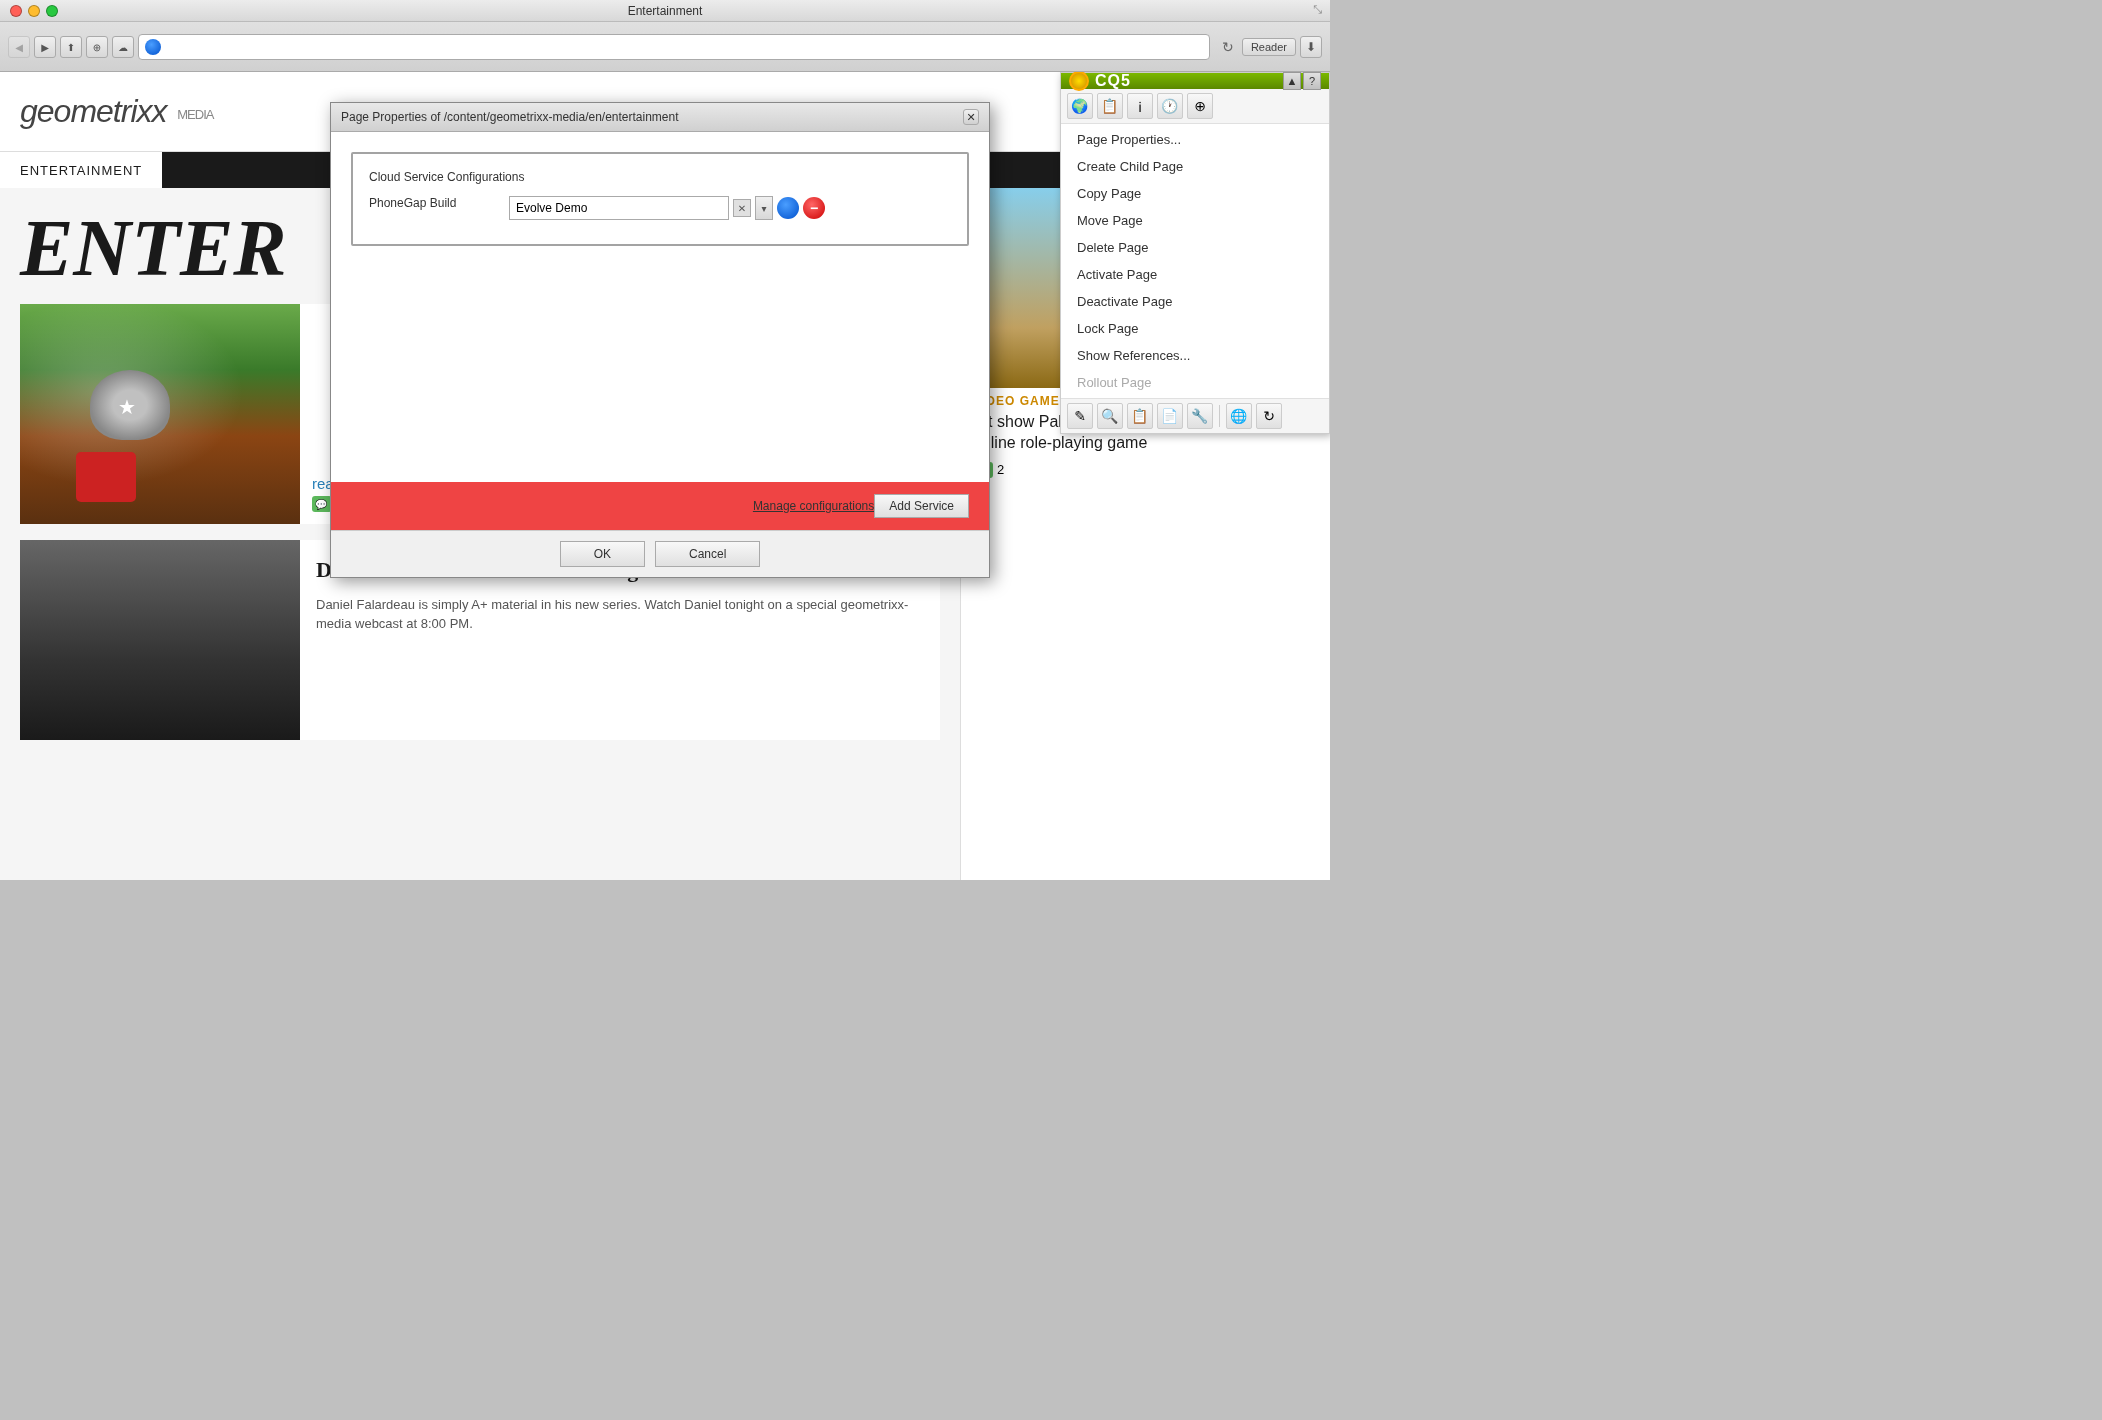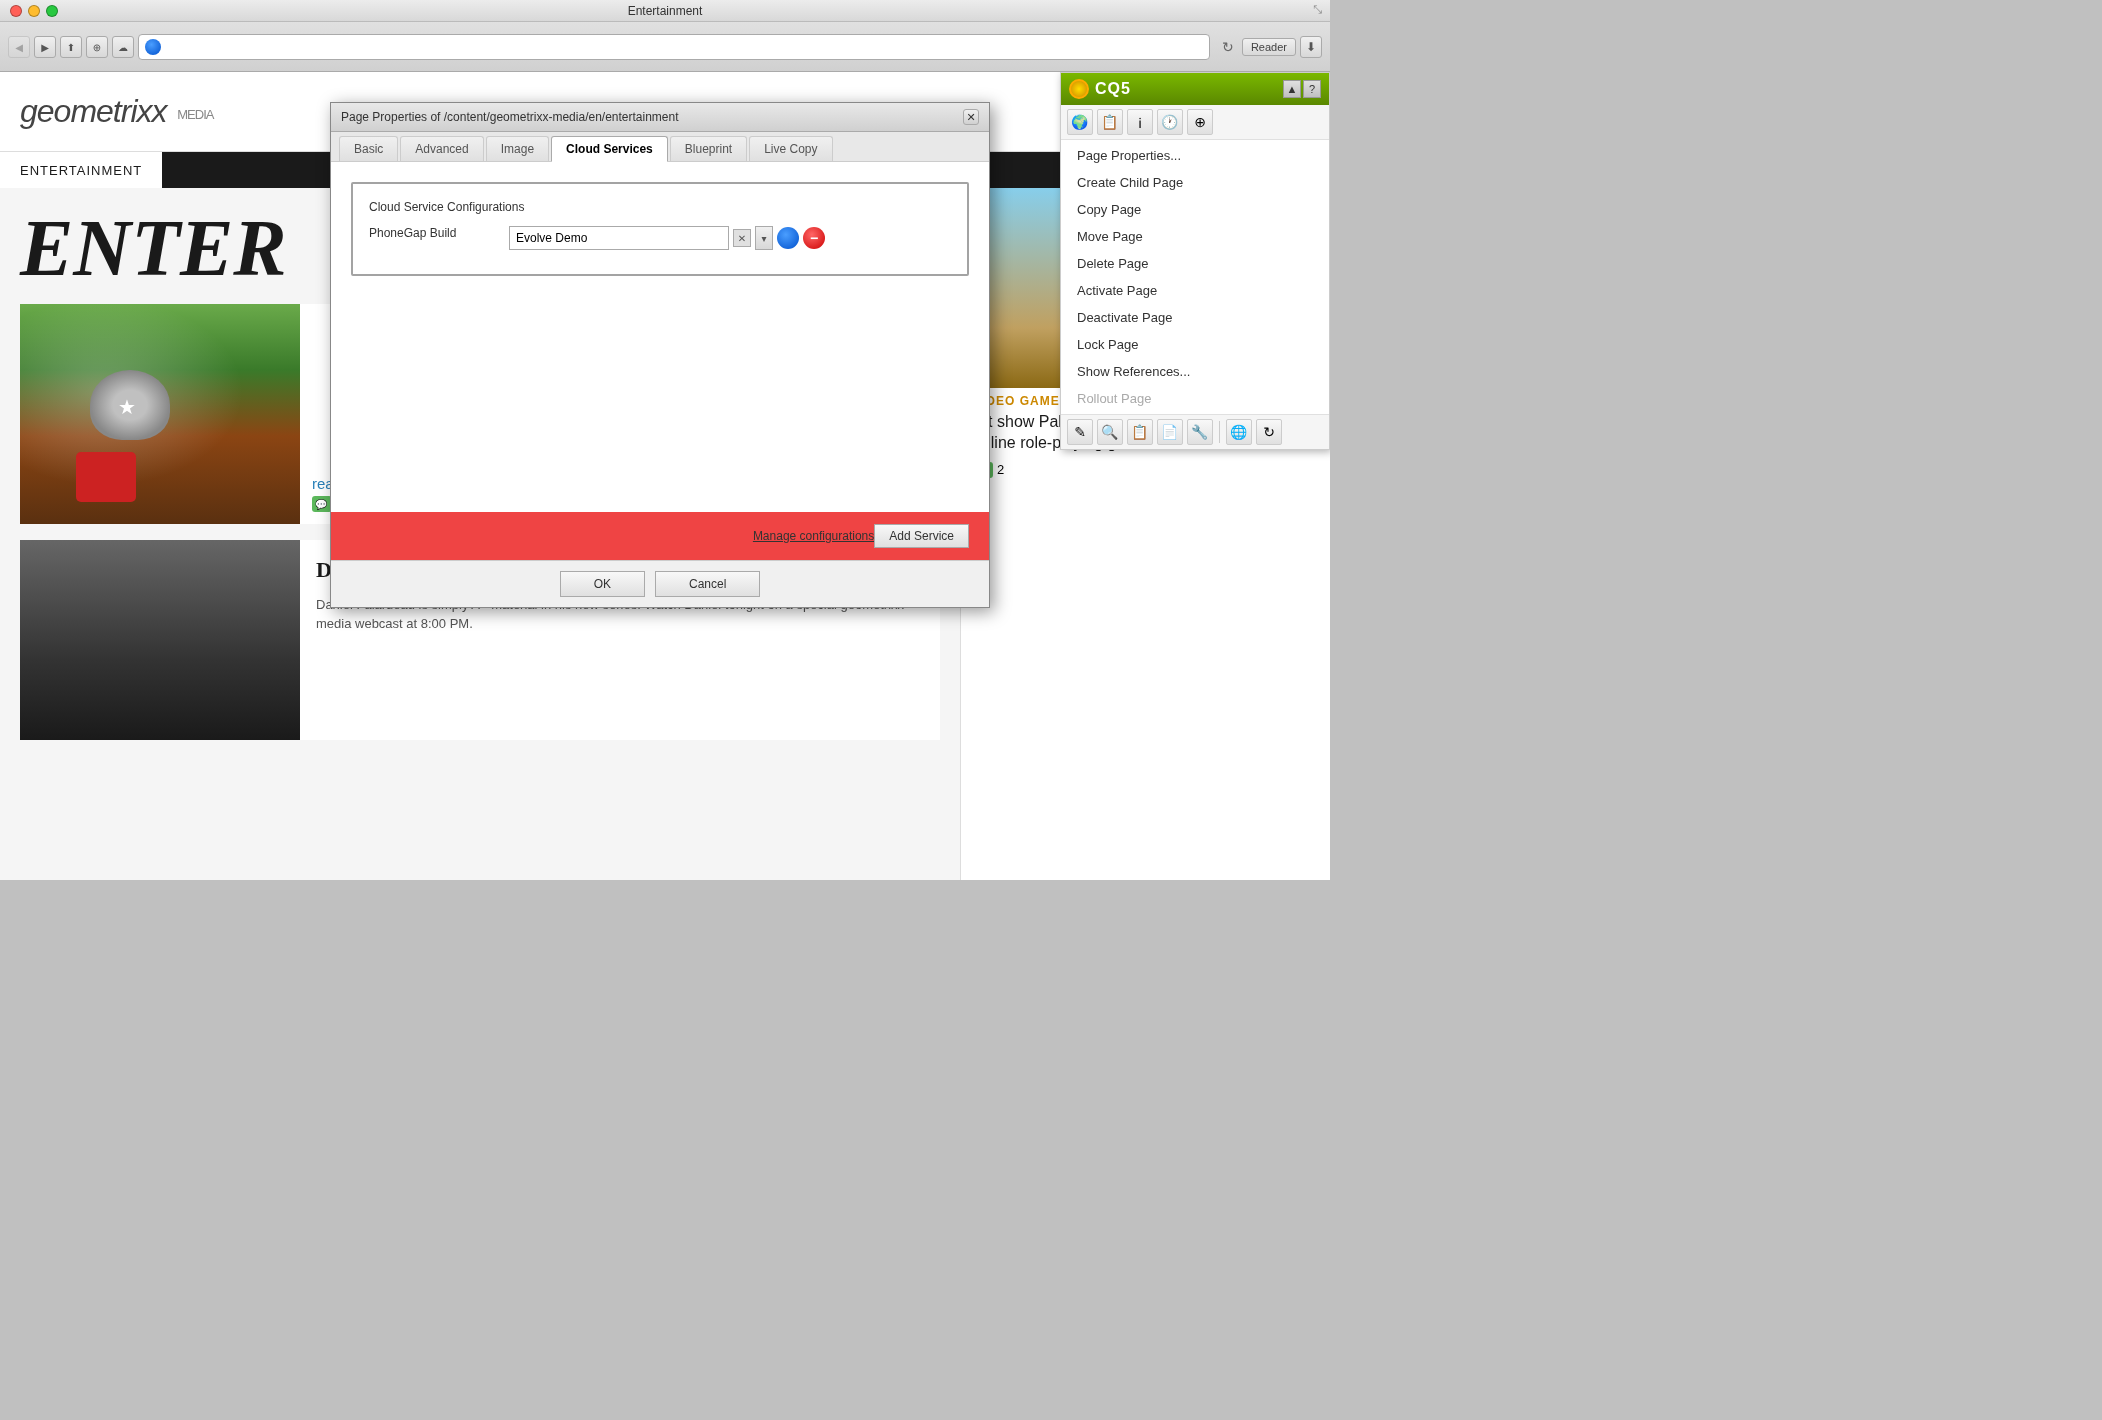--- a/index.html
+++ b/index.html
@@ -398,21 +398,21 @@
       box-shadow: 2px 2px 8px rgba(0,0,0,0.3);
       z-index: 100;
     }
 
     .cq5-header {
       background: linear-gradient(180deg, #7ab800 0%, #5a8800 100%);
       display: flex;
       align-items: center;
       justify-content: space-between;
       padding: 4px 8px;
-      height: 32px;
+      height: 16px;
     }
 
     .cq5-logo-area {
       display: flex;
       align-items: center;
       gap: 6px;
     }
 
     .cq5-gear-icon {
       width: 20px;
@@ -884,28 +884,20 @@
   </div>
 
   <div class="modal-overlay">
     <div class="dialog">
 
       <div class="dialog-titlebar">
         <span class="dialog-title">Page Properties of /content/geometrixx-media/en/entertainment</span>
         <div class="dialog-close">✕</div>
       </div>
 
-      <div class="dialog-tabs">
-        <div class="dialog-tab">Basic</div>
-        <div class="dialog-tab">Advanced</div>
-        <div class="dialog-tab">Image</div>
-        <div class="dialog-tab active">Cloud Services</div>
-        <div class="dialog-tab">Blueprint</div>
-        <div class="dialog-tab">Live Copy</div>
-      </div>
 
       <div class="dialog-body">
         <div class="cloud-service-section">
           <div class="cs-legend">Cloud Service Configurations</div>
           <div class="cs-row">
             <div class="cs-label">PhoneGap Build</div>
             <div class="cs-input-group">
               <input type="text" class="cs-input" value="Evolve Demo" style="">
               <div class="cs-clear-btn">✕</div>
               <div class="cs-dropdown-btn">▾</div>

